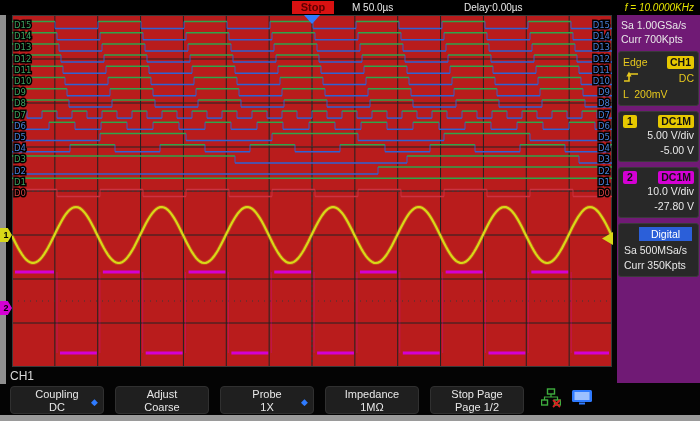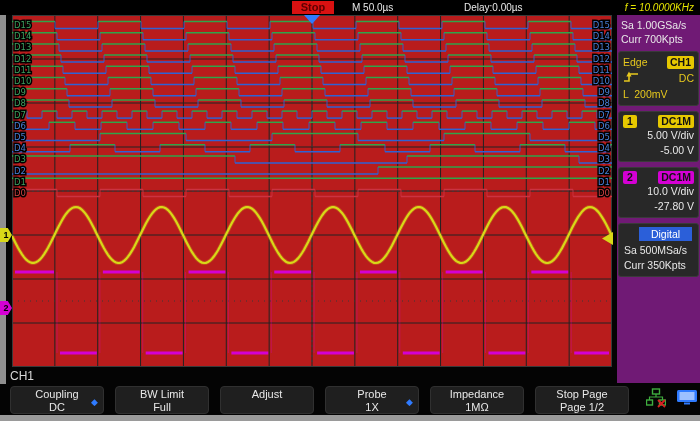--- a/index.html
+++ b/index.html
@@ -635,25 +635,22 @@
     </div>
   </div>
 
   <div class="menu-bar">
     <div class="menu-btn">
       <div>Coupling</div>
       <div>DC</div>
       <span class="diamond">◆</span>
     </div>
     <div class="menu-btn">
-      <div>BW Limit</div>
-      <div>Full</div>
-    </div>
-    <div class="menu-btn">
       <div>Adjust</div>
+      <div>Coarse</div>
     </div>
     <div class="menu-btn">
       <div>Probe</div>
       <div>1X</div>
       <span class="diamond">◆</span>
     </div>
     <div class="menu-btn">
       <div>Impedance</div>
       <div>1MΩ</div>
     </div>

